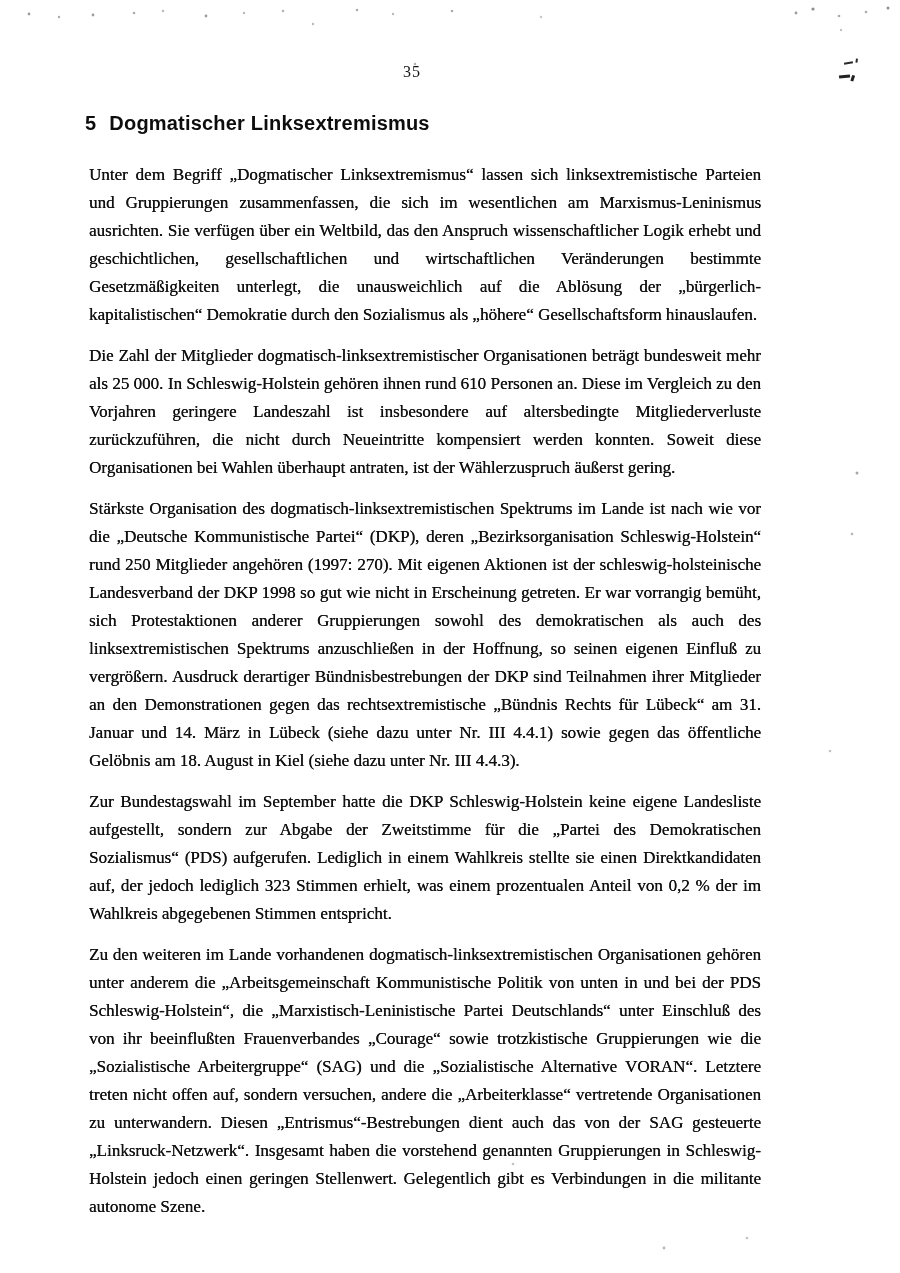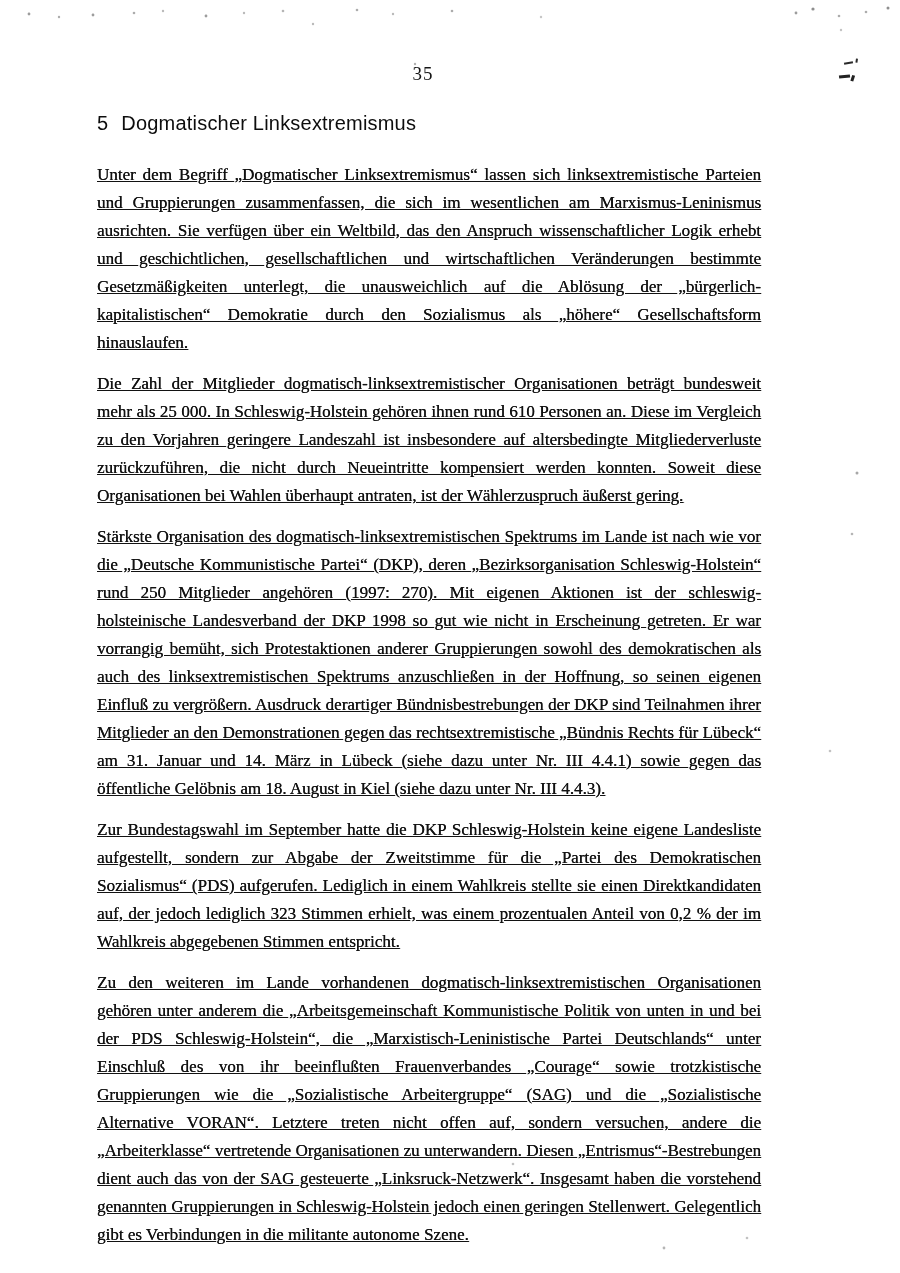--- a/index.html
+++ b/index.html
@@ -13,54 +13,53 @@
     height: 1273px;
     background: #ffffff;
     overflow: hidden;
     font-family: "Liberation Serif", serif;
     color: #121212;
   }
   
   .page-number {
     position: absolute;
     top: 63px;
-    left: 85px;
+    left: 74px;
     width: 676px;
     text-align: center;
-    font-size: 19px;
+    font-size: 16px;
     letter-spacing: 1px;
     color: #151515;
   }
   
   .content {
     position: absolute;
     top: 112px;
     left: 85px;
     width: 676px;
   }
   .section-heading {
     font-family: "Liberation Sans", sans-serif;
     font-size: 20px;
-    font-weight: 400;
+    font-weight: 700;
     color: #0d0d0d;
-    margin: 0 0 26px 12px;
+    margin: 0 0 26px 0;
     letter-spacing: 0.2px;
   }
   .section-heading .h-num {
     display: inline-block;
     margin-right: 13px;
   }
   .content p {
     font-size: 17px;
     line-height: 28px;
     text-align: justify;
-    margin: 0 0 13px 12px;
+    margin: 0 0 13px 4px;
     
     text-shadow: 0.25px 0 0 currentColor;
-    text-decoration: underline;
   }
   
   .specks {
     position: absolute;
     top: 0; left: 0;
     width: 2px; height: 2px;
     background: transparent;
     border-radius: 50%;
     box-shadow:
       28px 13px 0 0.4px rgba(60,60,60,.50),

